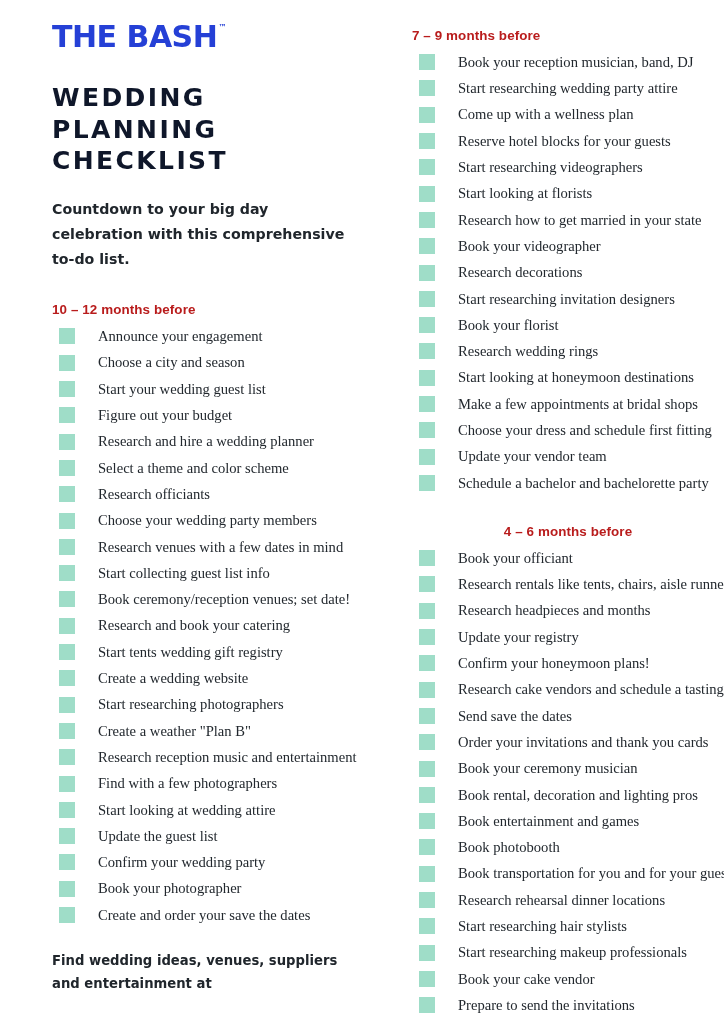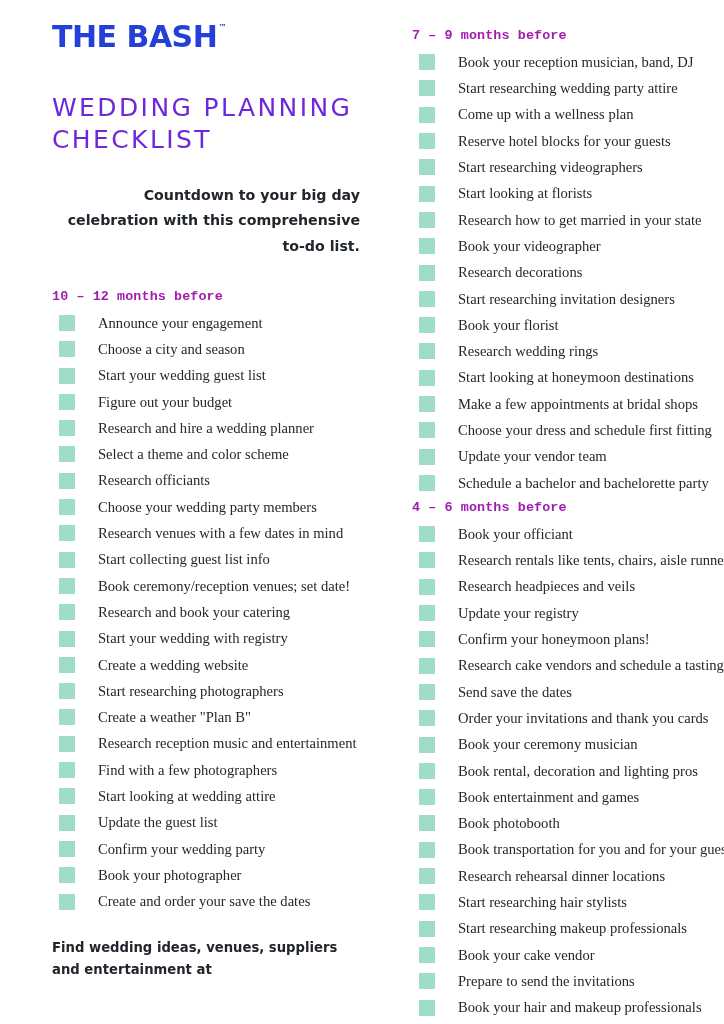--- a/index.html
+++ b/index.html
@@ -32,21 +32,21 @@
   .col-right {
     width: 364px;
     padding: 28px 0 0 52px;
     box-sizing: border-box;
   }
 
   
   .brand {
     display: flex;
     align-items: flex-start;
-    margin-bottom: 40px;
+    margin-bottom: 30px;
   }
   .brand-word {
     font-family: "DejaVu Sans", sans-serif;
     font-size: 30px;
     font-weight: 700;
     letter-spacing: -0.5px;
     color: #2540d6;
     line-height: 1;
   }
   .brand-tm {
@@ -56,51 +56,51 @@
     color: #2540d6;
     margin-top: 2px;
     margin-left: 1px;
     line-height: 1;
   }
 
   
   .title {
     font-family: "DejaVu Sans", sans-serif;
     font-size: 25px;
-    font-weight: 400;
+    font-weight: 700;
     letter-spacing: 2.4px;
-    color: #6d28d9;
+    color: #0f172a;
     line-height: 1.26;
-    margin-bottom: 28px;
+    margin-bottom: 20px;
     max-width: 330px;
   }
 
   
   .subtitle {
     font-family: "DejaVu Sans", sans-serif;
     font-size: 14.2px;
     font-weight: 700;
     color: #20262c;
     line-height: 1.78;
     max-width: 320px;
     margin-bottom: 30px;
-    text-align: right;
   }
 
   
   .section-heading {
-    font-family: Liberation Mono, monospace;
+    font-family: Liberation Sans, sans-serif;
     font-size: 13.4px;
     font-weight: 700;
-    color: #a21caf;
+    color: #b91c1c;
     letter-spacing: 0.1px;
     margin-bottom: 6px;
   }
   .col-right .section-heading:not(:first-child) {
-    margin-top: 4px;
+    margin-top: 28px;
+    text-align: center;
   }
 
   
   .checklist {
     list-style: none;
     margin: 0 0 0 0;
     padding: 0;
   }
   .check-row {
     display: flex;
@@ -196,21 +196,21 @@
         <li class="check-row">
           <span class="checkbox"></span>
           <span class="check-label">Book ceremony/reception venues; set date!</span>
         </li>
         <li class="check-row">
           <span class="checkbox"></span>
           <span class="check-label">Research and book your catering</span>
         </li>
         <li class="check-row">
           <span class="checkbox"></span>
-          <span class="check-label">Start your wedding with registry</span>
+          <span class="check-label">Start tents wedding gift registry</span>
         </li>
         <li class="check-row">
           <span class="checkbox"></span>
           <span class="check-label">Create a wedding website</span>
         </li>
         <li class="check-row">
           <span class="checkbox"></span>
           <span class="check-label">Start researching photographers</span>
         </li>
         <li class="check-row">
@@ -332,21 +332,21 @@
         <li class="check-row">
           <span class="checkbox"></span>
           <span class="check-label">Book your officiant</span>
         </li>
         <li class="check-row">
           <span class="checkbox"></span>
           <span class="check-label">Research rentals like tents, chairs, aisle runner</span>
         </li>
         <li class="check-row">
           <span class="checkbox"></span>
-          <span class="check-label">Research headpieces and veils</span>
+          <span class="check-label">Research headpieces and months</span>
         </li>
         <li class="check-row">
           <span class="checkbox"></span>
           <span class="check-label">Update your registry</span>
         </li>
         <li class="check-row">
           <span class="checkbox"></span>
           <span class="check-label">Confirm your honeymoon plans!</span>
         </li>
         <li class="check-row">

